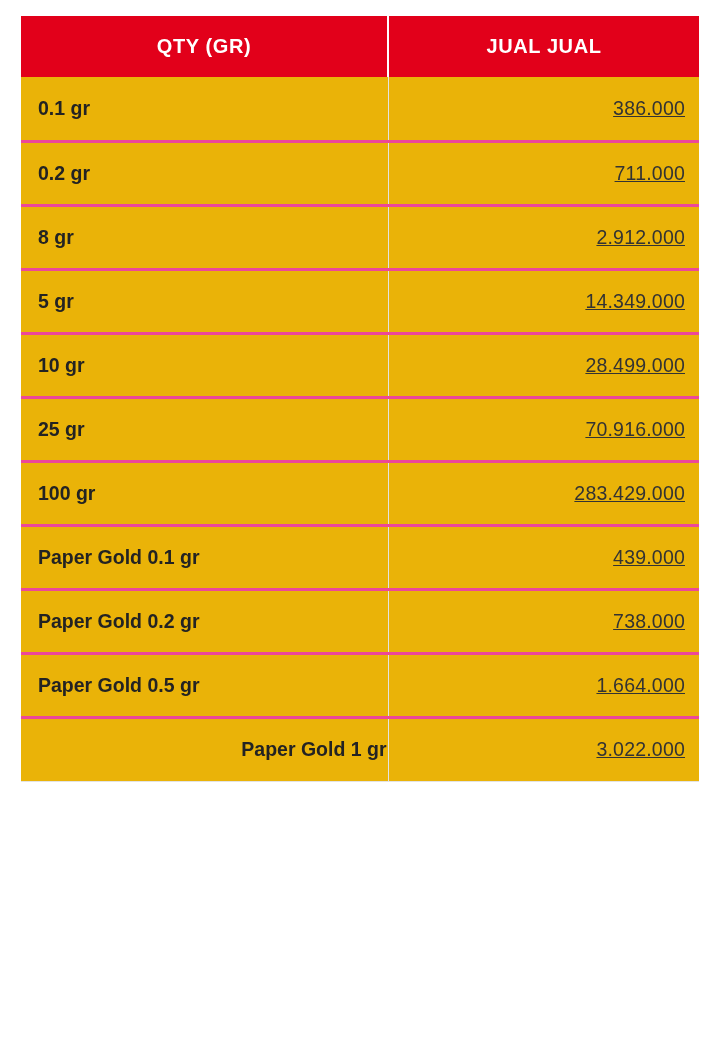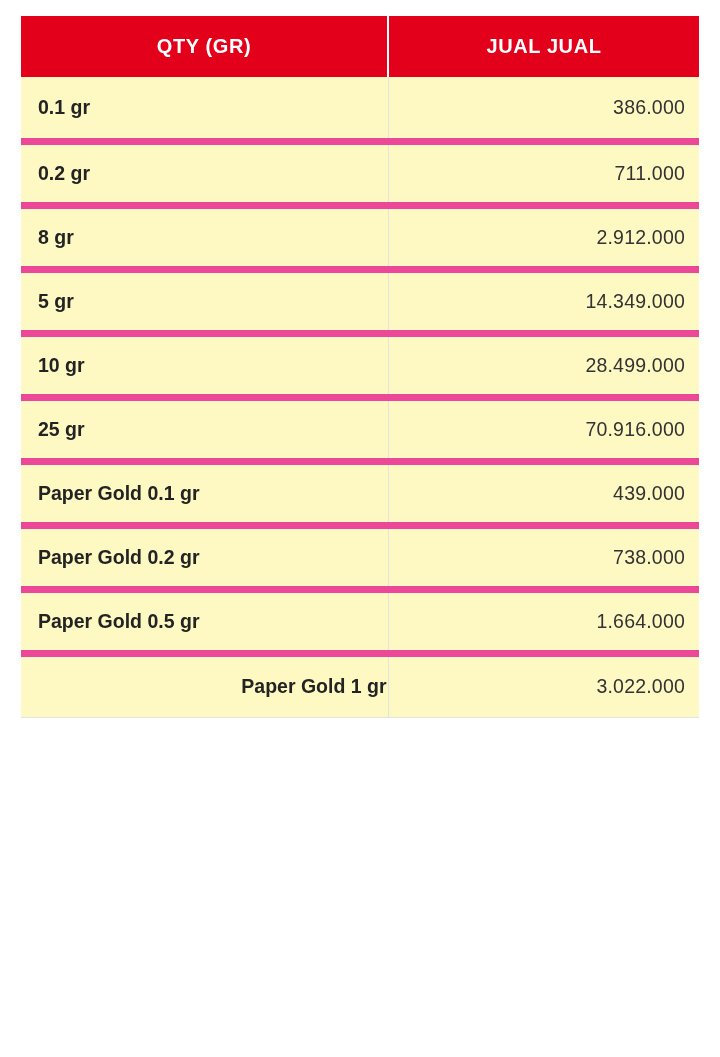--- a/index.html
+++ b/index.html
@@ -18,21 +18,21 @@
     height: 1057px;
     box-sizing: border-box;
     padding: 16px 21px 0 21px;
     background: #ffffff;
     overflow: hidden;
   }
   table.price-table {
     width: 678px;
     border-collapse: collapse;
     table-layout: fixed;
-    background: #fef9c3;
+    background: #eab308;
   }
   table.price-table col.col-qty { width: 367px; }
   table.price-table col.col-price { width: 311px; }
 
   thead th {
     background: #e2001a;
     color: #ffffff;
     font-size: 20px;
     font-weight: bold;
     letter-spacing: 0.6px;
@@ -40,38 +40,39 @@
     padding: 19px 0 19px 0;
     border: none;
   }
   thead th.th-qty {
     border-right: 2px solid #ffffff;
   }
 
   tbody td {
     font-size: 19.5px;
     color: #2b2b2b;
-    border-bottom: 7px solid #ec4899;
+    border-bottom: 3px solid #ec4899;
     border-top: none;
     height: 64px;
     box-sizing: border-box;
   }
   tbody tr td.cell-qty {
     font-weight: bold;
     text-align: left;
     padding-left: 17px;
     border-right: 1px solid #e3e3e3;
     color: #232323;
   }
   tbody tr td.cell-price {
     font-weight: normal;
     text-align: right;
     padding-right: 14px;
     color: #333333;
     letter-spacing: 0.2px;
+    text-decoration: underline;
   }
   tbody tr:last-child td {
     border-bottom: 1px solid #e3e3e3;
     text-align: right;
   }
 </style>
 </head>
 <body>
 
 <div class="page">
@@ -105,20 +106,24 @@
         </tr>
         <tr>
           <td class="cell-qty">10 gr</td>
           <td class="cell-price">28.499.000</td>
         </tr>
         <tr>
           <td class="cell-qty">25 gr</td>
           <td class="cell-price">70.916.000</td>
         </tr>
         <tr>
+          <td class="cell-qty">100 gr</td>
+          <td class="cell-price">283.429.000</td>
+        </tr>
+        <tr>
           <td class="cell-qty">Paper Gold 0.1 gr</td>
           <td class="cell-price">439.000</td>
         </tr>
         <tr>
           <td class="cell-qty">Paper Gold 0.2 gr</td>
           <td class="cell-price">738.000</td>
         </tr>
         <tr>
           <td class="cell-qty">Paper Gold 0.5 gr</td>
           <td class="cell-price">1.664.000</td>

